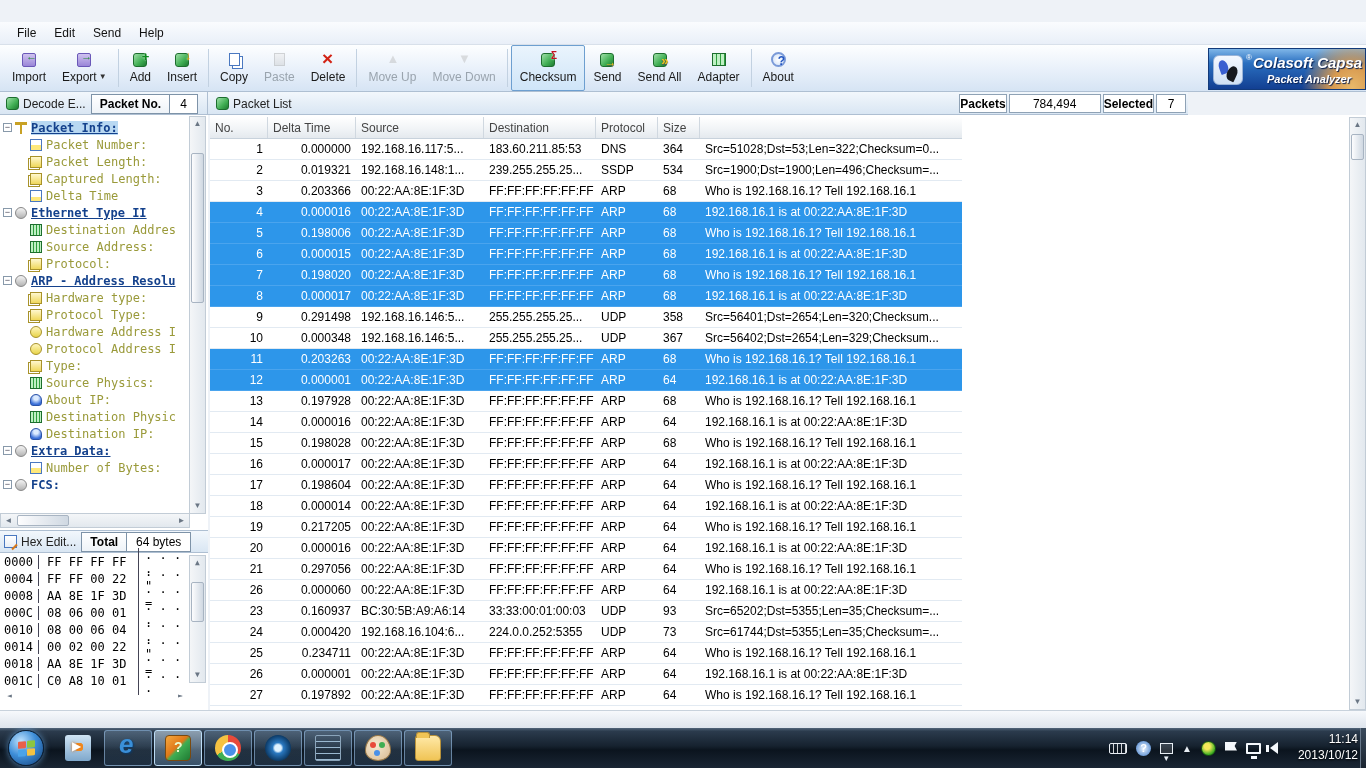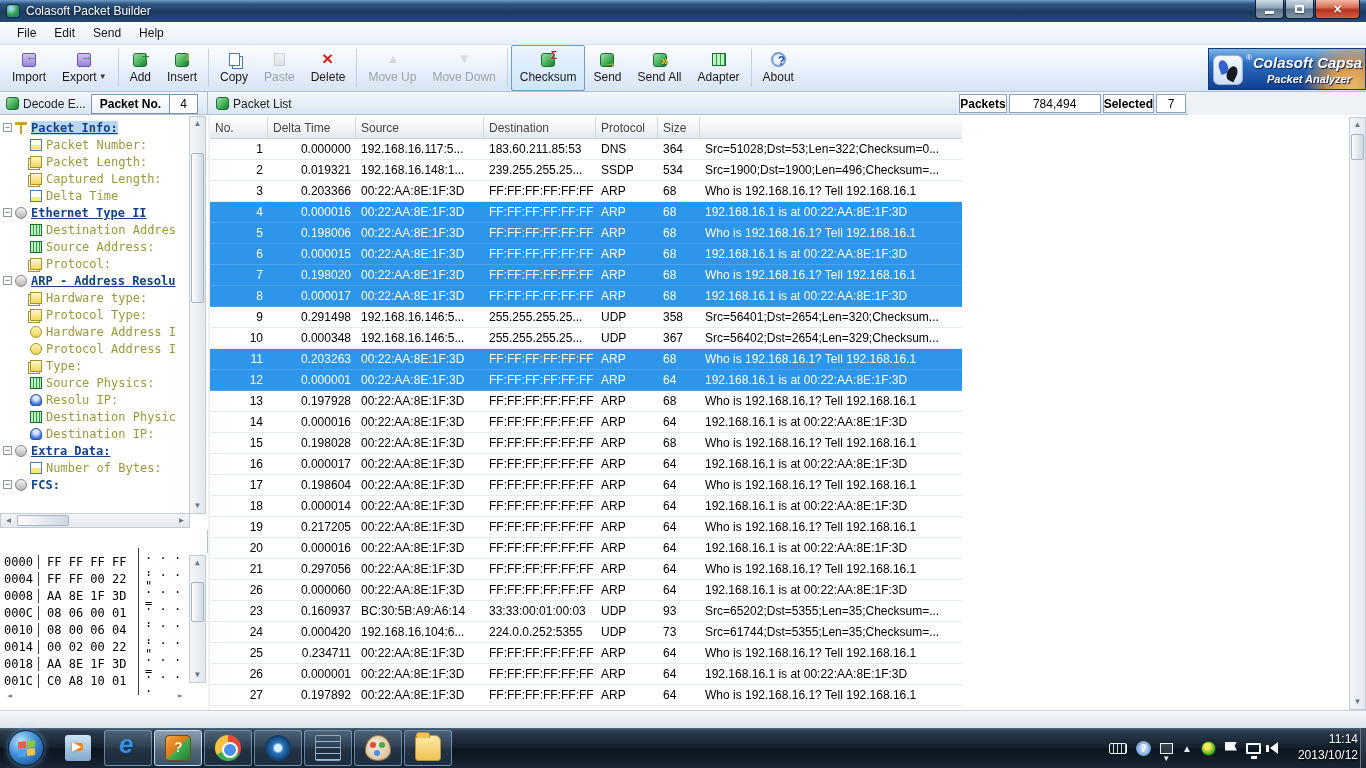--- a/index.html
+++ b/index.html
@@ -197,35 +197,20 @@
   .ti-vol { width:0; height:0; border:6px solid transparent; border-right:8px solid #f4f8fc; border-left:none; }
   .ti-vol::before { content:""; position:absolute; left:-4px; top:-3px; width:3px; height:7px; background:#f4f8fc; }
   .clock { position:absolute; right:8px; top:3px; color:#fff; font-size:12px; text-align:right; line-height:16px; text-shadow:0 1px 2px #000; }
   .show-desktop { position:absolute; right:0; top:0; width:6px; height:40px; border-left:1px solid #68788a; background:linear-gradient(180deg,#3a4a5c,#1a2430); }
 </style>
 </head>
 <body>
 
 <div id="stage">
 
-  <div class="titlebar">
-    <span class="app-icon"></span>
-    <span class="title-text">Colasoft Packet Builder</span>
-    <div class="win-controls">
-      <div class="win-btn">
-          <span class="glyph-min"></span>
-        </div>
-      <div class="win-btn">
-          <span class="glyph-max"></span>
-        </div>
-      <div class="win-btn close">
-          <span class="glyph-close">×</span>
-        </div>
-    </div>
-  </div>
 
   <div class="menubar" id="menubar">
       <span class="menu-item">File</span>
       <span class="menu-item">Edit</span>
       <span class="menu-item">Send</span>
       <span class="menu-item">Help</span>
     </div>
 
   <div class="toolbar" id="toolbar">
     <div class="brand">
@@ -424,21 +409,21 @@
             <span class="tree-label">Type:</span>
           </div>
           <div class="tree-row">
             <span class="tr-indent"></span>
             <span class="ti ti-grid"></span>
             <span class="tree-label">Source Physics:</span>
           </div>
           <div class="tree-row">
             <span class="tr-indent"></span>
             <span class="ti ti-person"></span>
-            <span class="tree-label">Resolu IP:</span>
+            <span class="tree-label">About IP:</span>
           </div>
           <div class="tree-row">
             <span class="tr-indent"></span>
             <span class="ti ti-grid"></span>
             <span class="tree-label">Destination Physic</span>
           </div>
           <div class="tree-row">
             <span class="tr-indent"></span>
             <span class="ti ti-person"></span>
             <span class="tree-label">Destination IP:</span>
@@ -464,20 +449,26 @@
       <span class="sc-arrow" style="top:0;left:0">▲</span>
       <span class="sc-thumb" style="left:1px;top:36px;width:13px;height:150px"></span>
       <span class="sc-arrow" style="bottom:0;left:0">▼</span>
     </div>
     <div class="hscroll tree-hscroll">
       <span class="sc-arrow" style="left:0;top:0">◄</span>
       <span class="sc-thumb tree-hthumb"></span>
       <span class="sc-arrow" style="right:0;top:0">►</span>
     </div>
 
+    <div class="hex-tabs">
+      <span class="hexedit-ico"></span>
+      <span class="tab-plain">Hex Edit...</span>
+      <span class="tab-box">Total</span>
+      <span class="tab-val" style="width:64px">64 bytes</span>
+    </div>
     <div class="hex-body" id="hexbody">
       <div class="vscroll hex-vscroll">
         <span class="sc-arrow" style="top:0;left:0">▲</span>
         <span class="sc-thumb" style="left:1px;top:26px;width:13px;height:40px"></span>
         <span class="sc-arrow" style="bottom:0;left:0">▼</span>
       </div>
       <div class="hscroll hex-hscroll">
         <span class="sc-arrow" style="left:0;top:0">◄</span>
         <span class="sc-arrow" style="right:0;top:0">►</span>
       </div>

